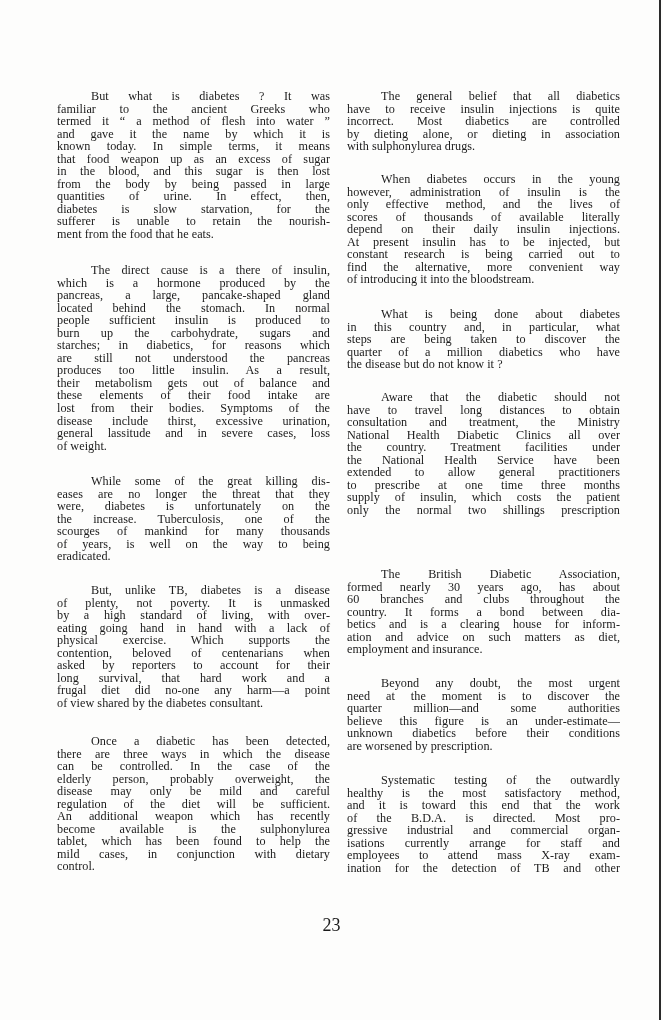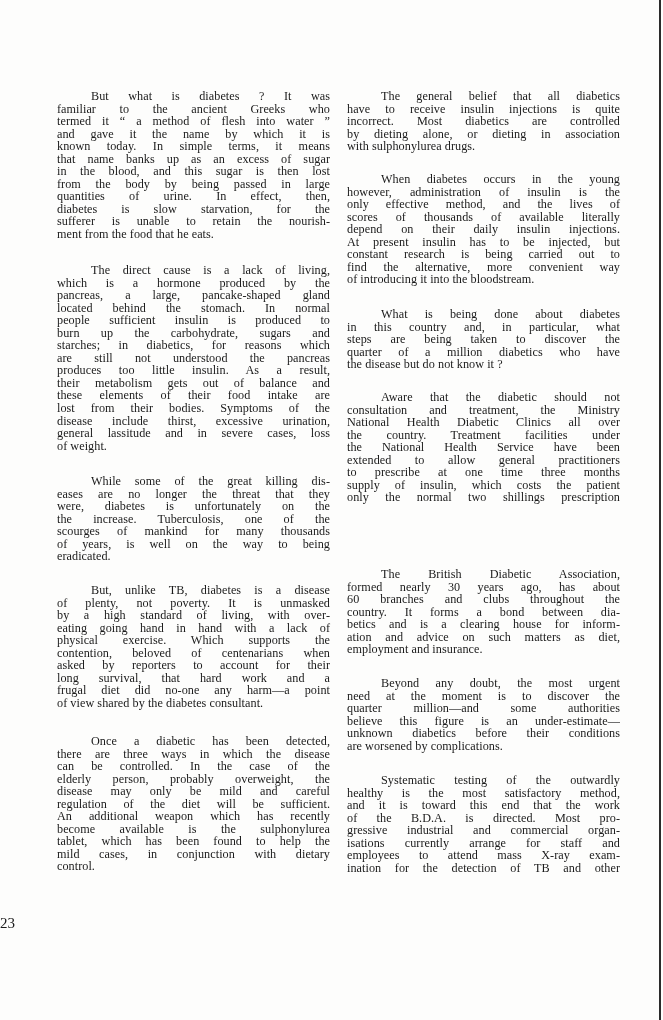--- a/index.html
+++ b/index.html
@@ -30,46 +30,46 @@
     letter-spacing: 0.05px;
   }
   .para .line {
     display: block; height: 12.55px; white-space: nowrap;
     text-align: justify; text-align-last: justify;
   }
   .para .line.last { text-align-last: left; }
   .para .line.first { padding-left: 34px; }
   .page-number {
     position: absolute; left: 0; width: 663px; top: 915px;
-    text-align: left; font-size: 15px;
+    text-align: center; font-size: 18px;
   }
 </style>
 </head>
 <body>
 
 <div class="page">
   <div class="edge"></div>
 
   <div class="col left">
       <div class="para" style="top: 0px;">
         <span class="line first">But what is diabetes ? It was</span>
         <span class="line">familiar to the ancient Greeks who</span>
         <span class="line">termed it “ a method of flesh into water ”</span>
         <span class="line">and gave it the name by which it is</span>
         <span class="line">known today. In simple terms, it means</span>
-        <span class="line">that name banks up as an excess of sugar</span>
+        <span class="line">that food weapon up as an excess of sugar</span>
         <span class="line">in the blood, and this sugar is then lost</span>
         <span class="line">from the body by being passed in large</span>
         <span class="line">quantities of urine. In effect, then,</span>
         <span class="line">diabetes is slow starvation, for the</span>
         <span class="line">sufferer is unable to retain the nourish-</span>
         <span class="line last">ment from the food that he eats.</span>
       </div>
       <div class="para" style="top: 174px;">
-        <span class="line first">The direct cause is a lack of living,</span>
+        <span class="line first">The direct cause is a there of insulin,</span>
         <span class="line">which is a hormone produced by the</span>
         <span class="line">pancreas, a large, pancake-shaped gland</span>
         <span class="line">located behind the stomach. In normal</span>
         <span class="line">people sufficient insulin is produced to</span>
         <span class="line">burn up the carbohydrate, sugars and</span>
         <span class="line">starches; in diabetics, for reasons which</span>
         <span class="line">are still not understood the pancreas</span>
         <span class="line">produces too little insulin. As a result,</span>
         <span class="line">their metabolism gets out of balance and</span>
         <span class="line">these elements of their food intake are</span>
@@ -134,20 +134,21 @@
       </div>
       <div class="para" style="top: 218px;">
         <span class="line first">What is being done about diabetes</span>
         <span class="line">in this country and, in particular, what</span>
         <span class="line">steps are being taken to discover the</span>
         <span class="line">quarter of a million diabetics who have</span>
         <span class="line last">the disease but do not know it ?</span>
       </div>
       <div class="para" style="top: 301px;">
         <span class="line first">Aware that the diabetic should not</span>
+        <span class="line">have to travel long distances to obtain</span>
         <span class="line">consultation and treatment, the Ministry</span>
         <span class="line">National Health Diabetic Clinics all over</span>
         <span class="line">the country. Treatment facilities under</span>
         <span class="line">the National Health Service have been</span>
         <span class="line">extended to allow general practitioners</span>
         <span class="line">to prescribe at one time three months</span>
         <span class="line">supply of insulin, which costs the patient</span>
         <span class="line">only the normal two shillings prescription</span>
       </div>
       <div class="para" style="top: 478px;">
@@ -158,21 +159,21 @@
         <span class="line">betics and is a clearing house for inform-</span>
         <span class="line">ation and advice on such matters as diet,</span>
         <span class="line last">employment and insurance.</span>
       </div>
       <div class="para" style="top: 587px;">
         <span class="line first">Beyond any doubt, the most urgent</span>
         <span class="line">need at the moment is to discover the</span>
         <span class="line">quarter million—and some authorities</span>
         <span class="line">believe this figure is an under-estimate—</span>
         <span class="line">unknown diabetics before their conditions</span>
-        <span class="line last">are worsened by complications.</span>
+        <span class="line last">are worsened by prescription.</span>
       </div>
       <div class="para" style="top: 684px;">
         <span class="line first">Systematic testing of the outwardly</span>
         <span class="line">healthy is the most satisfactory method,</span>
         <span class="line">and it is toward this end that the work</span>
         <span class="line">of the B.D.A. is directed. Most pro-</span>
         <span class="line">gressive industrial and commercial organ-</span>
         <span class="line">isations currently arrange for staff and</span>
         <span class="line">employees to attend mass X-ray exam-</span>
         <span class="line">ination for the detection of TB and other</span>

